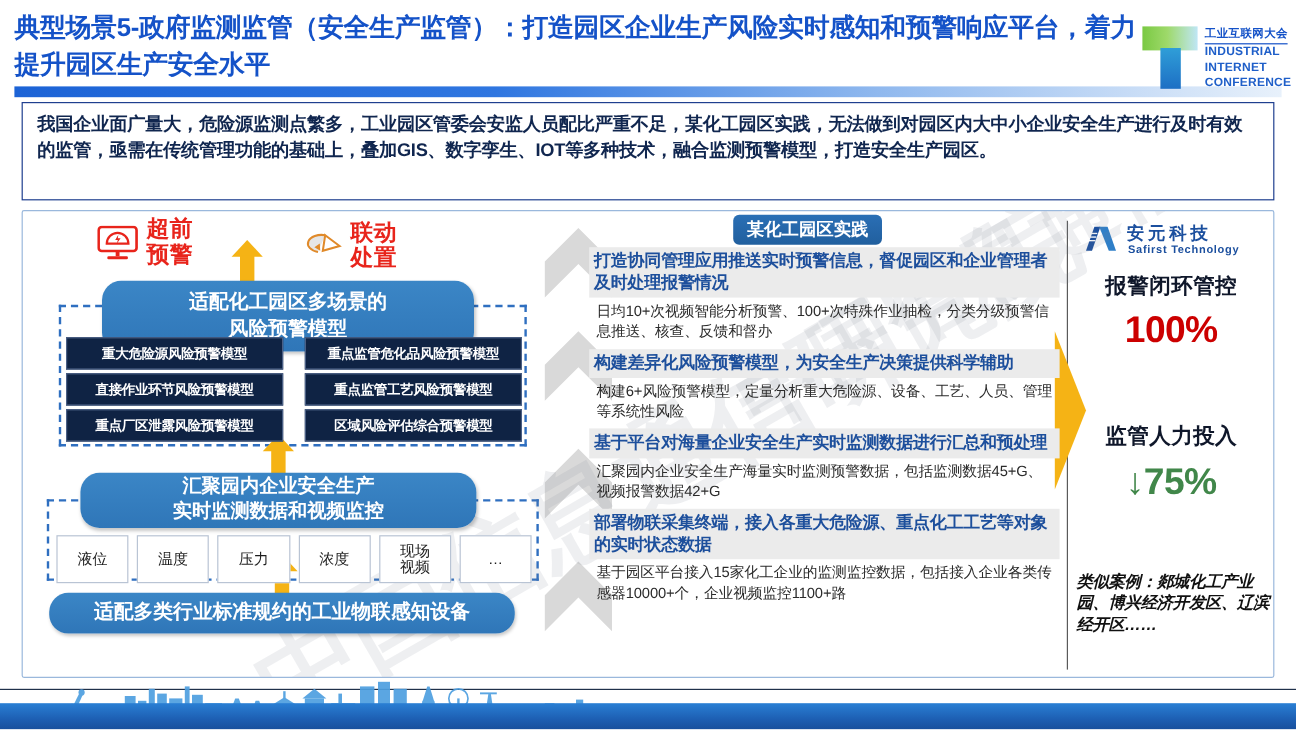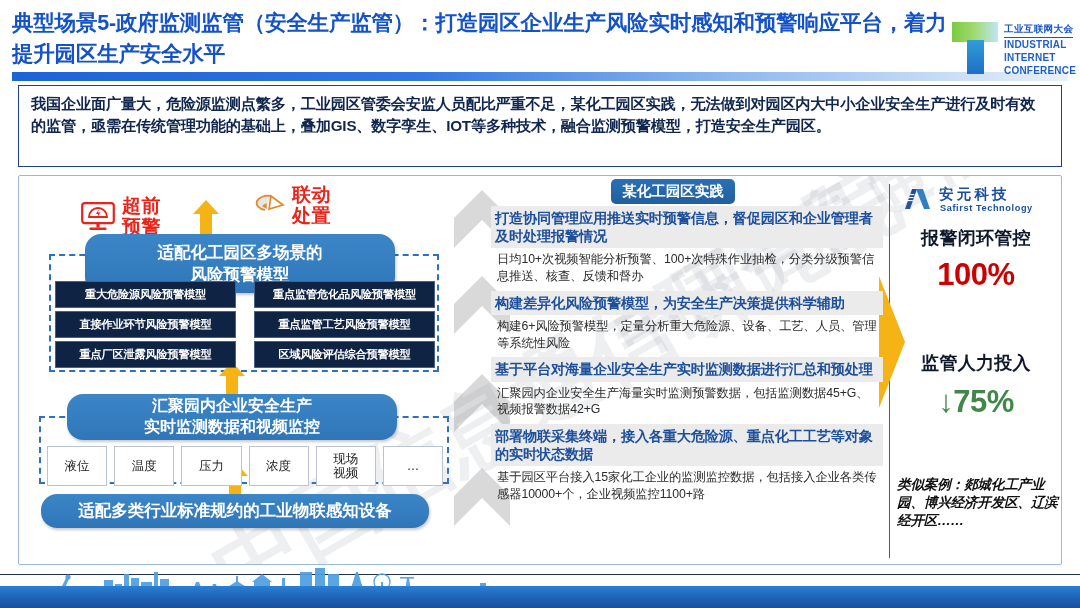--- a/index.html
+++ b/index.html
@@ -69,21 +69,21 @@
     position: absolute; font-size: 86px; font-weight: bold; color: rgba(120,130,150,.13);
     transform: rotate(-30deg); white-space: nowrap;
     font-family: "Liberation Serif", serif;
   }
 
   
   .left-col { position: absolute; left: 0; top: 0; width: 440px; height: 390px; }
 
   .badges-row { position: absolute; left: 62px; top: 6px; width: 300px; height: 56px; }
   .badge-grp { position: absolute; display: flex; align-items: center; gap: 7px; }
-  .badge-grp.g1 { left: 0; top: 14px; }
+  .badge-grp.g1 { left: 0; top: 0; }
   .badge-grp.g2 { left: 168px; top: 3px; }
   .badge-label {
     font-size: 19px; font-weight: bold; line-height: 1.08; letter-spacing: 0.5px;
   }
   .badge-label.red { color: #e8241b; }
   .mon-icon { width: 34px; height: 30px; position: relative; }
   .loop-icon { width: 36px; height: 28px; position: relative; }
   .yellow-arrow { position: absolute; }
   .yellow-arrow .stem { position: absolute; background: #f5b315; }
   .yellow-arrow .head {

